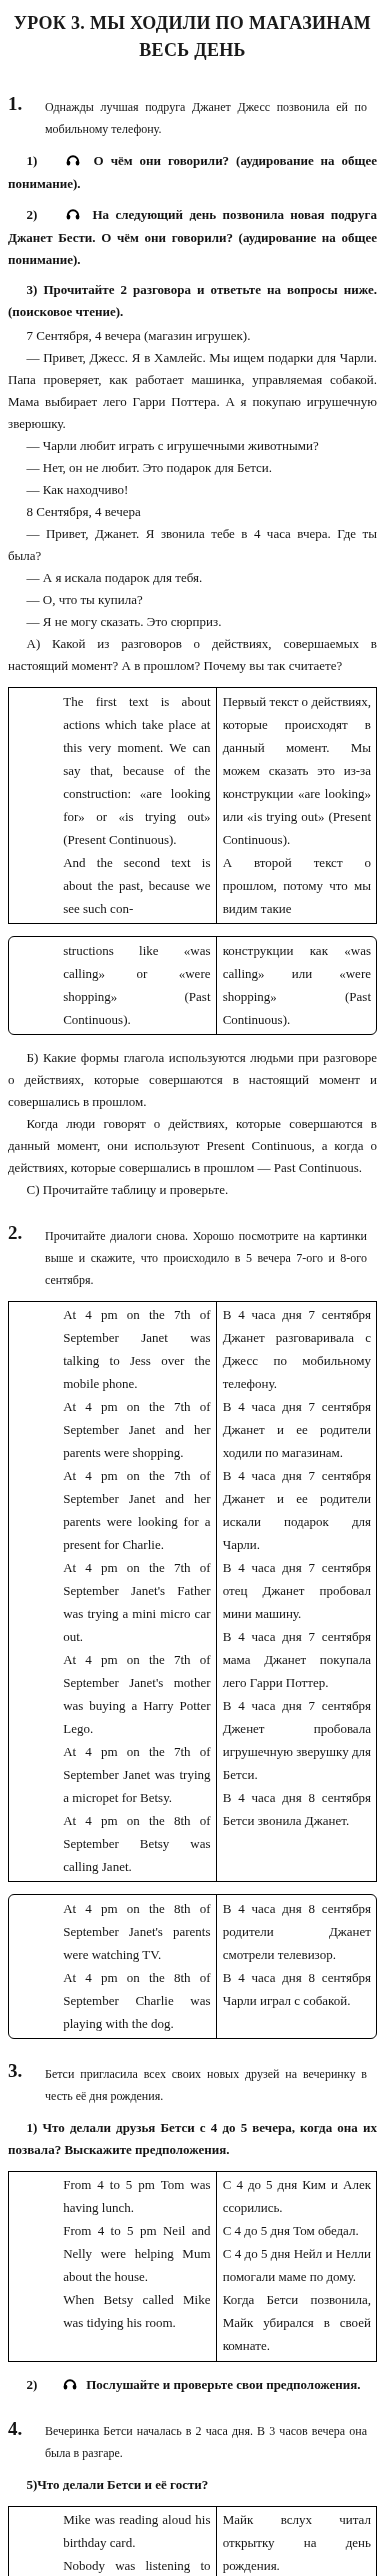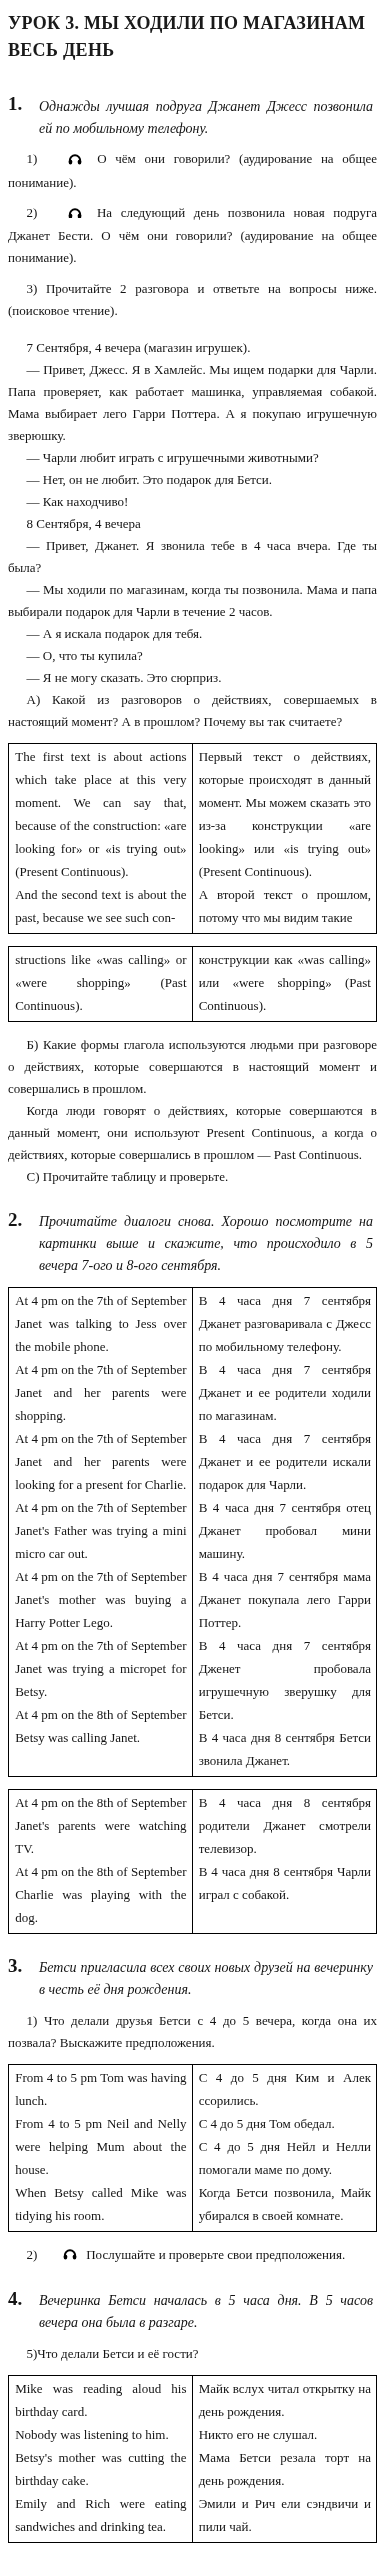--- a/index.html
+++ b/index.html
@@ -3,42 +3,42 @@
 <meta charset="utf-8">
 <style>
   html,body{margin:0;padding:0;background:#fff;}
   .page{
     width:385px;min-height:2576px;box-sizing:border-box;
     padding:6.2px 8px 18.5px 8px;
     font-family:"Liberation Serif","DejaVu Serif",serif;
     color:#141414;font-size:13px;line-height:22px;
   }
   .title{
-    font-weight:bold;font-size:18px;line-height:27px;
+    text-align:center;font-weight:bold;font-size:18px;line-height:27px;
     margin:3.7px 0 32px 0;letter-spacing:0.3px;color:#1a1a1a;
   }
   .exercise{margin-top:23.4px;}
   .ex-head{position:relative;padding-left:27px;margin:0 0 5px 0;}
   .ex-num{
     position:absolute;left:0;top:-2.5px;font-size:19px;font-weight:bold;
     font-style:normal;line-height:22px;
   }
-  .intro{font-style:italic;margin:4px;text-align:justify;font-size:14px;}
-  p.task{margin:8.6px 0 0 0;text-indent:18.5px;text-align:justify;font-weight:normal;}
+  .intro{margin:10px;text-align:justify;font-size:12px;}
+  p.task{margin:8.6px 0 0 0;text-indent:18.5px;text-align:justify;font-weight:bold;}
   p.plain{margin:0;text-indent:18.5px;text-align:justify;}
   .hp{display:inline-block;vertical-align:-1.2px;margin:0 6.2px 0 3.7px;}
   .ttable{
     display:grid;grid-template-columns:1fr 1fr;
-    border:1.8px solid #000;margin:10px 0 12px 0;
-  }
-  .ttable.joined{margin-top:2.5px;}
+    border:1.8px solid #000;margin:10px 0 12px 0;padding-left:48px;
+  }
+  .ttable.joined{margin-top:2.5px;border-radius:6px;}
   .tcell{padding:1.2px 5px 3.7px 6.2px;}
   .tcell.en{border-right:1.8px solid #000;}
   .tcell p{margin:0;text-align:justify;line-height:23px;font-size:13px;}
-  .gap-top{margin-top:15px;}
+  .gap-top{margin-top:2px;}
 </style>
 </head>
 <body>
 
 <div class="page">
 
   <h1 class="title">
     <span>УРОК 3. МЫ ХОДИЛИ ПО МАГАЗИНАМ</span><br>
     <span>ВЕСЬ ДЕНЬ</span>
   </h1>
@@ -75,21 +75,20 @@
       <p class="plain">7 Сентября, 4 вечера (магазин игрушек).</p>
       <p class="plain">— Привет, Джесс. Я в Хамлейс. Мы ищем подарки для Чарли. Папа проверяет, как работает машинка, управляемая собакой. Мама выбирает лего Гарри Поттера. А я покупаю игрушечную зверюшку.</p>
       <p class="plain">— Чарли любит играть с игрушечными животными?</p>
       <p class="plain">— Нет, он не любит. Это подарок для Бетси.</p>
       <p class="plain">— Как находчиво!</p>
     </div>
 
     <div>
       <p class="plain">8 Сентября, 4 вечера</p>
       <p class="plain">— Привет, Джанет. Я звонила тебе в 4 часа вчера. Где ты была?</p>
-      <p class="plain">— Мы ходили по магазинам, когда ты позвонила. Мама и папа выбирали подарок для Чарли в течение 2 часов.</p>
       <p class="plain">— А я искала подарок для тебя.</p>
       <p class="plain">— О, что ты купила?</p>
       <p class="plain">— Я не могу сказать. Это сюрприз.</p>
     </div>
 
     <p class="plain">А) Какой из разговоров о действиях, совершаемых в настоящий момент? А в прошлом? Почему вы так считаете?</p>
 
     <div class="ttable">
       <div class="tcell en">
         <p>The first text is about actions which take place at this very moment. We can say that, because of the construction: «are looking for» or «is trying out» (Present Continuous).</p>
@@ -181,21 +180,21 @@
             <rect x="1.2" y="11" width="6" height="8.6" rx="3" fill="#000"></rect>
             <rect x="16.8" y="11" width="6" height="8.6" rx="3" fill="#000"></rect>
           </svg></span>
       <span>Послушайте и проверьте свои предположения.</span>
     </p>
   </section>
 
   <section class="exercise">
     <div class="ex-head">
       <span class="ex-num">4.</span>
-      <p class="intro">Вечеринка Бетси началась в 5 часа дня. В 5 часов вечера она была в разгаре.</p>
+      <p class="intro">Вечеринка Бетси началась в 2 часа дня. В 3 часов вечера она была в разгаре.</p>
     </div>
 
     <p class="task">5)Что делали Бетси и её гости?</p>
 
     <div class="ttable">
       <div class="tcell en">
         <p>Mike was reading aloud his birthday card.</p>
         <p>Nobody was listening to him.</p>
         <p>Betsy's mother was cutting the birthday cake.</p>
         <p>Emily and Rich were eating sandwiches and drinking tea.</p>

